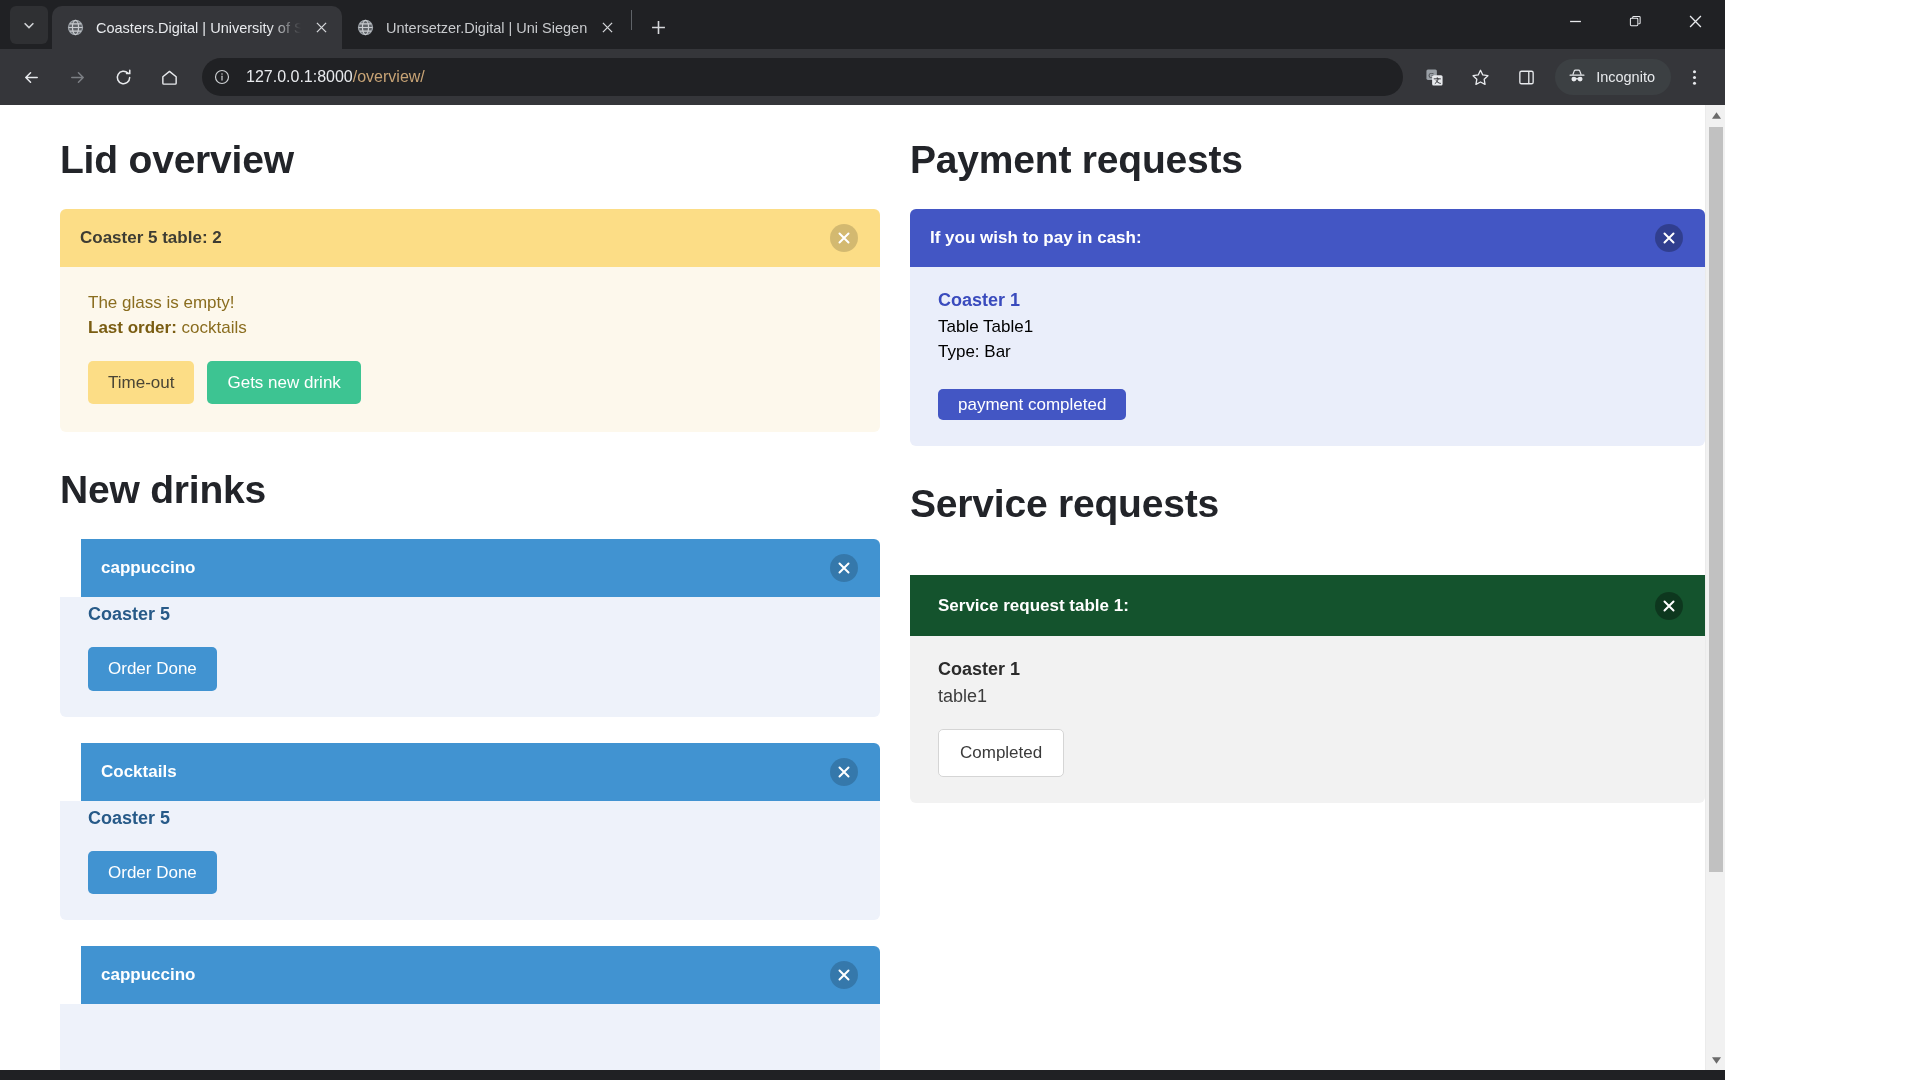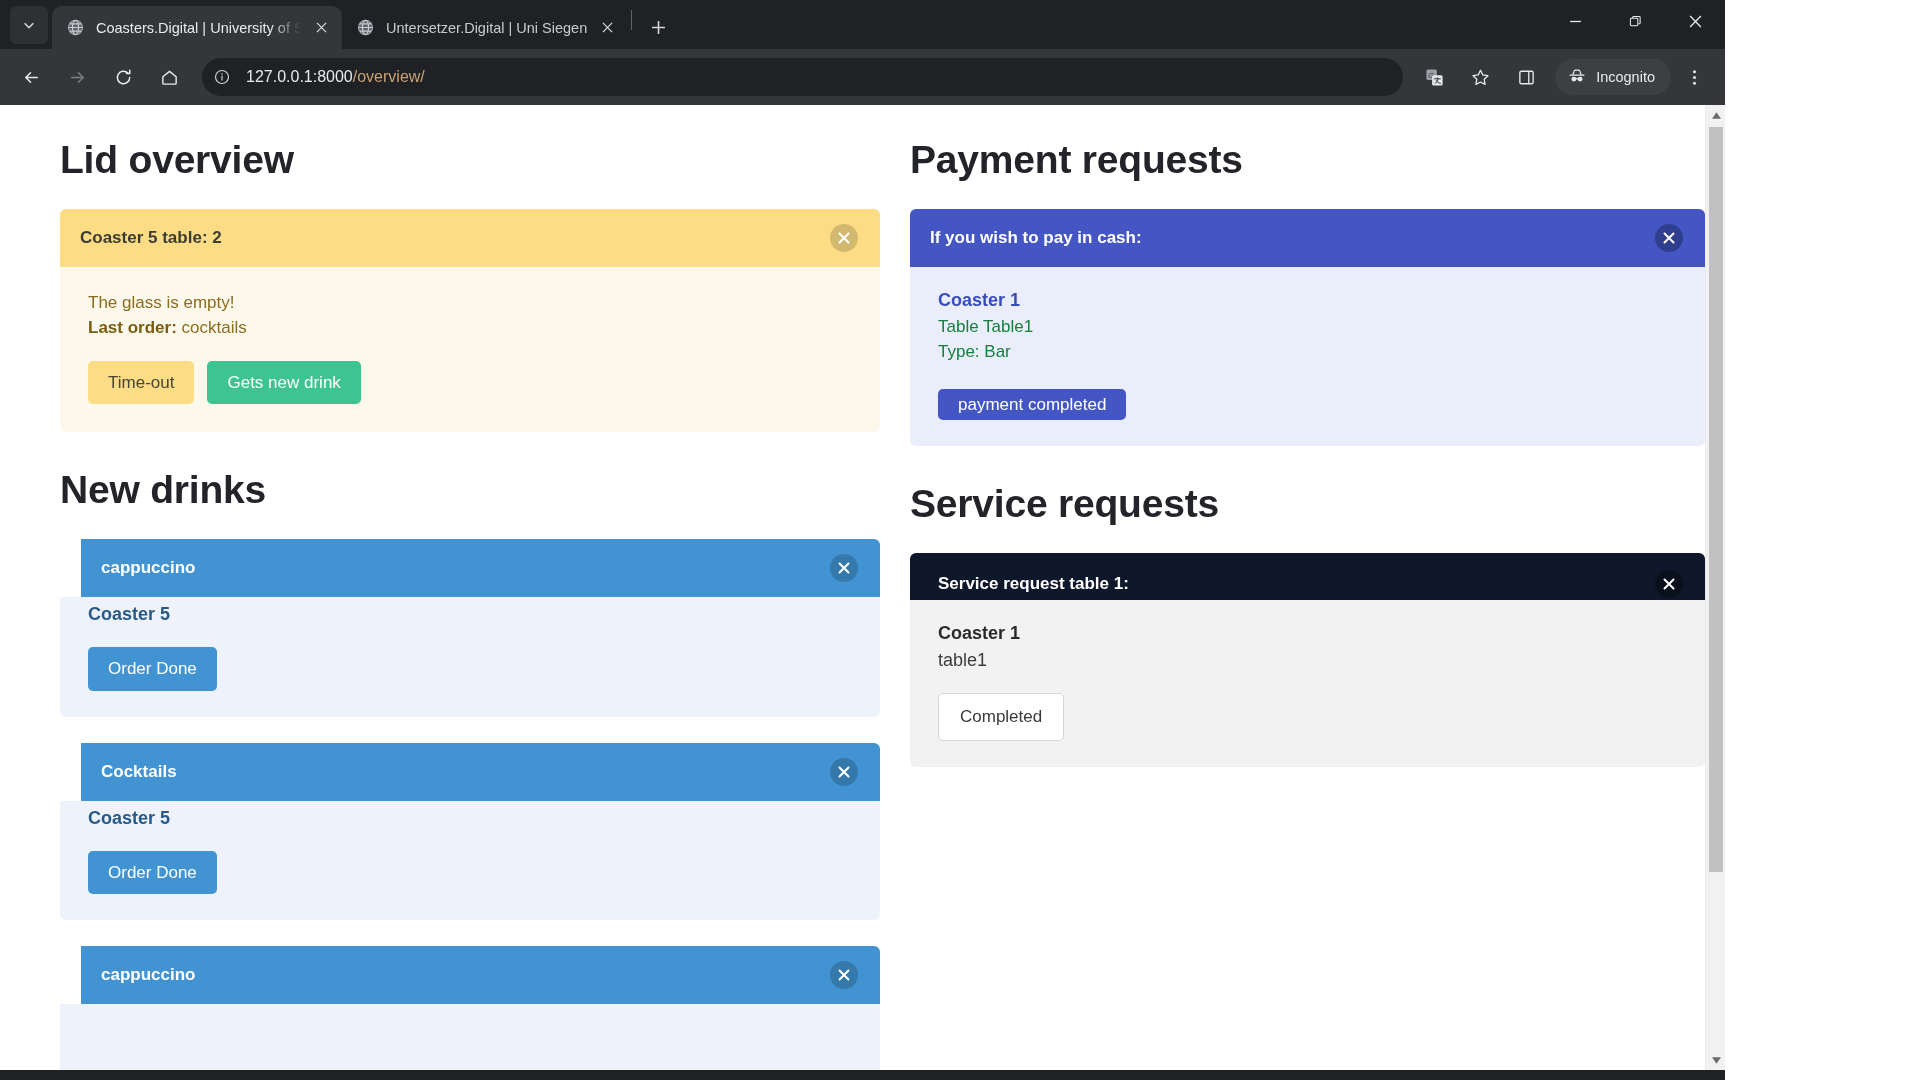--- a/index.html
+++ b/index.html
@@ -219,25 +219,25 @@
   .card.drink .closebtn { background: rgba(0,0,0,0.18); color: #ffffff; }
   .card.drink .card-body { background: #eef2fa; padding: 7px 22px 26px 28px; }
   .drink-coaster { color: #275a88; font-weight: 700; font-size: 18px; }
   .btn-orderdone { background: #4193d1; color: #ffffff; margin-top: 22px; }
 
   
   .card.payment .card-head { background: #4356c4; color: #ffffff; }
   .card.payment .closebtn { background: rgba(0,0,0,0.27); color: #ffffff; }
   .card.payment .card-body { background: #eaeefa; padding: 23px 22px 26px 28px; }
   .pay-coaster { color: #3a4bbd; font-weight: 700; font-size: 18px; margin-bottom: 6px; }
-  .pay-line { color: #15803d; font-size: 17px; margin-bottom: 5px; }
+  .pay-line { color: #000000; font-size: 17px; margin-bottom: 5px; }
   .btn-paycomplete { background: #4356c4; color: #ffffff; margin-top: 22px; padding: 6px 20px; }
 
   
-  .card.service .card-head { background: #0f172a; color: #ffffff; padding: 17px 22px 2px 28px; }
+  .card.service .card-head { background: #14532d; color: #ffffff; padding: 17px 22px 16px 28px; margin-top: 22px; }
   .card.service .closebtn { background: rgba(0,0,0,0.33); color: #ffffff; }
   .card.service .card-body { background: #f2f2f2; padding: 23px 22px 26px 28px; }
   .svc-coaster { color: #2b2b2b; font-weight: 700; font-size: 18px; margin-bottom: 6px; }
   .svc-line { color: #3c3c3c; font-size: 18px; }
   .btn-completed {
     background: #ffffff; color: #3a3a3a;
     border: 1px solid #d5d5d5;
     margin-top: 22px;
     padding: 13px 21px;
   }

